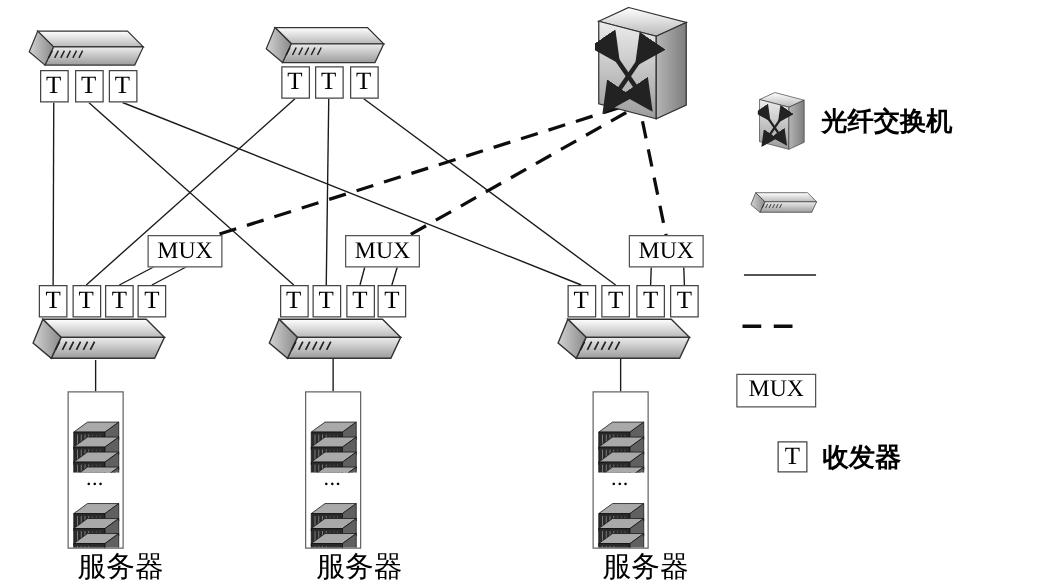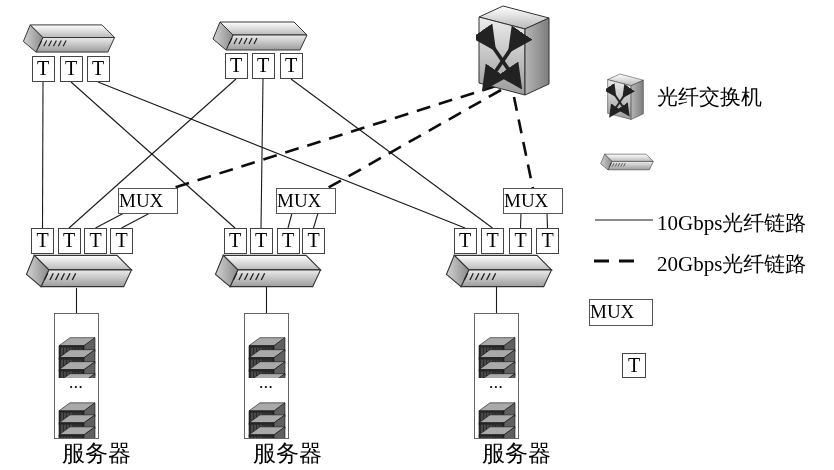--- a/index.html
+++ b/index.html
@@ -4,29 +4,29 @@
 <style>
   html,body{margin:0;padding:0;background:#fff;}
   .stage{position:relative;width:834px;height:470px;background:#fff;overflow:hidden;
          font-family:"Liberation Serif","DejaVu Serif",serif;color:#000;}
   #edges-svg{position:absolute;left:0;top:0;z-index:1;}
   .node{position:absolute;z-index:2;}
   .tbox{position:absolute;z-index:2;width:23px;height:26px;box-sizing:border-box;
         border:1.3px solid #444;background:#fff;text-align:center;line-height:23px;
         font-size:20px;}
   .muxbox{position:absolute;z-index:2;width:60px;height:26px;box-sizing:border-box;
-        border:1.3px solid #555;background:#fff;text-align:left;line-height:23px;
+        border:1.3px solid #555;background:#fff;text-align:center;line-height:23px;
         font-size:19px;}
   .rack{position:absolute;z-index:2;width:45px;height:126px;box-sizing:border-box;
         border:1.5px solid #666;background:#fff;display:flex;flex-direction:column;
         align-items:center;padding-top:5px;}
   .rack .dots{font-size:13px;font-weight:bold;letter-spacing:1.5px;line-height:9px;
         height:9px;margin:1px 0 2px 0;}
   .srvlabel{position:absolute;z-index:2;width:110px;text-align:right;font-size:23px;}
-  .legend-text{position:absolute;z-index:2;font-size:21px;white-space:nowrap;}
+  .legend-text{position:absolute;z-index:2;font-size:21px;white-space:nowrap;font-weight:bold;}
   .e10{stroke:var(--line,#1a1a1a);stroke-width:1.1;}
   .e20{stroke:var(--dash,#0d0d0d);stroke-width:2.6;stroke-dasharray:14 9;}
   svg .oln{stroke:#333;stroke-width:1;}
 </style>
 </head>
 <body>
 
 <div class="stage">
 
   <svg width="0" height="0" style="position:absolute" aria-hidden="true">
@@ -197,24 +197,23 @@
     </svg>
   <div class="legend-text" style="left:657px;top:83px">光纤交换机</div>
 
   <svg class="node" style="left:599px;top:152px" width="56" height="20" viewBox="0 0 100 34">
       <use href="#psw"></use>
     </svg>
 
   <svg class="node" style="left:595px;top:217px" width="58" height="6">
     <line x1="0" y1="3" x2="58" y2="3" class="e10"></line>
     </svg>
-  <div class="legend-text" style="left:657px;top:209px">10Gbps光纤链路</div>
 
   <svg class="node" style="left:593px;top:257px" width="48" height="8">
     <line x1="1" y1="4" x2="47" y2="4" stroke="#0d0d0d" stroke-width="2.8" stroke-dasharray="15 10"></line>
     </svg>
-  <div class="legend-text" style="left:657px;top:250px">20Gbps光纤链路</div>
 
   <div class="muxbox" style="left:589px;top:299px;width:64px;height:27px">MUX</div>
 
   <div class="tbox" style="left:622px;top:353px;width:24px;height:25px">T</div>
+  <div class="legend-text" style="left:658px;top:352px">收发器</div>
 
 </div>
 
 </body></html>

